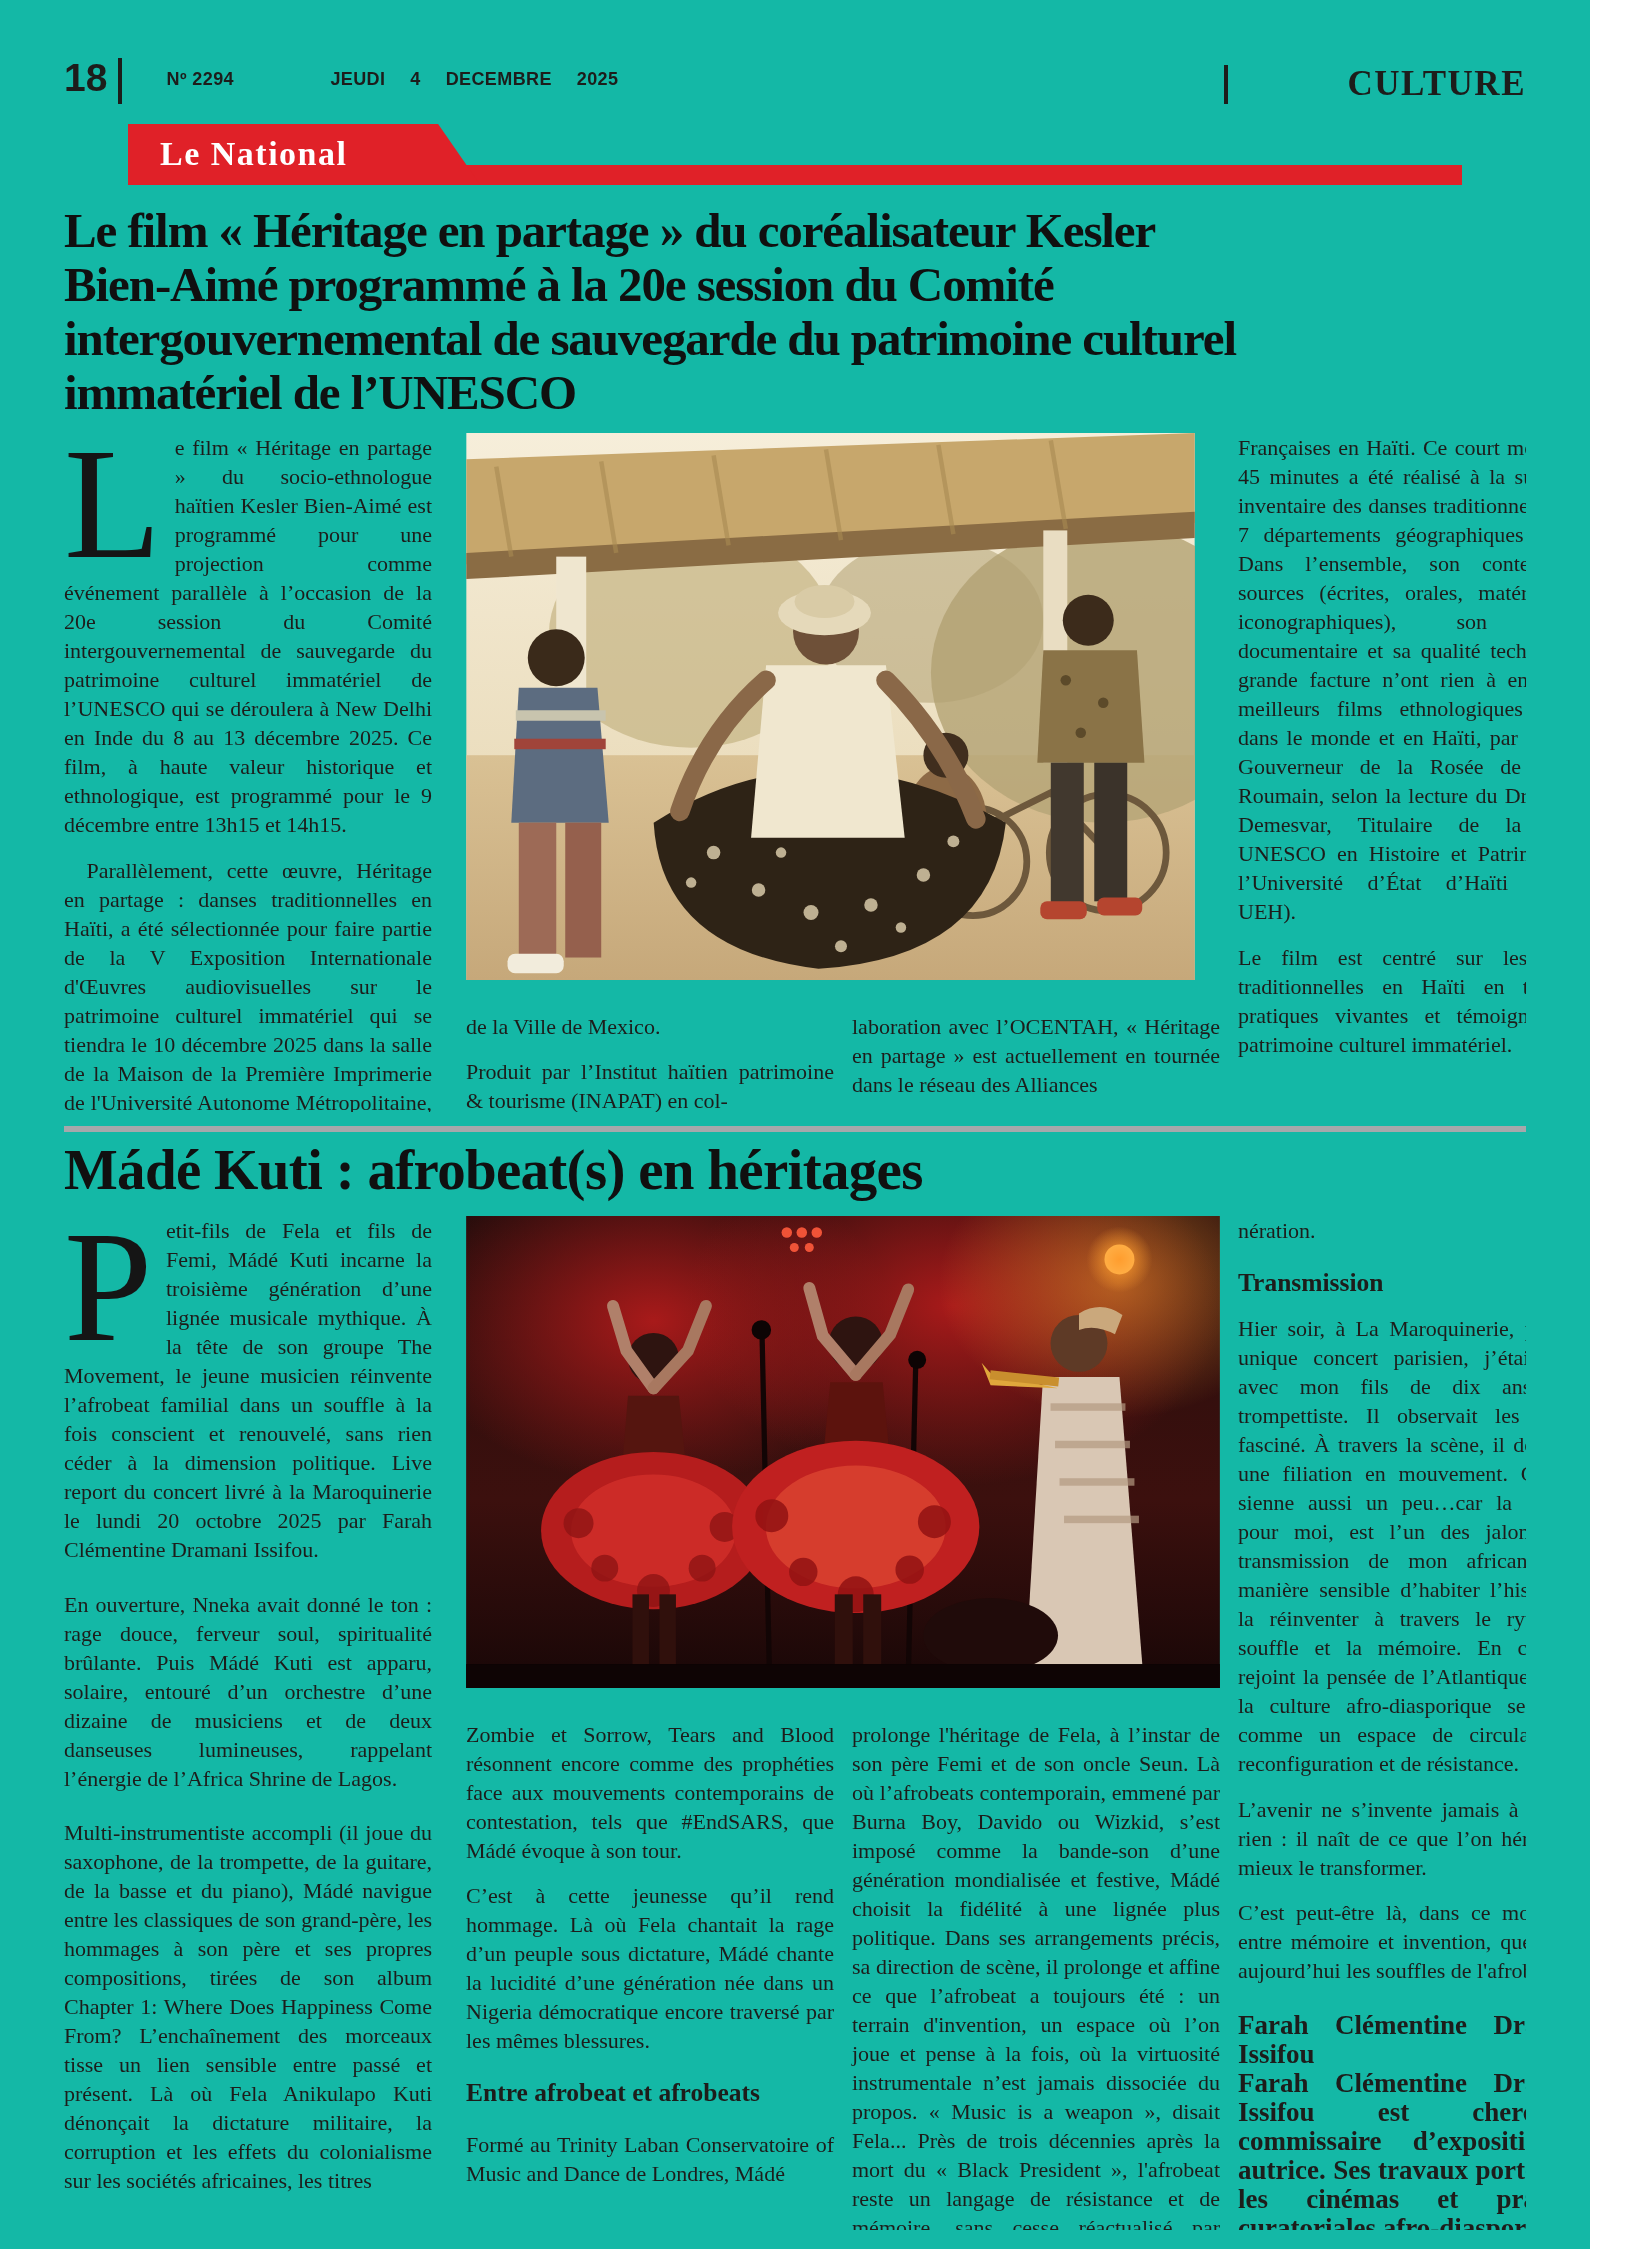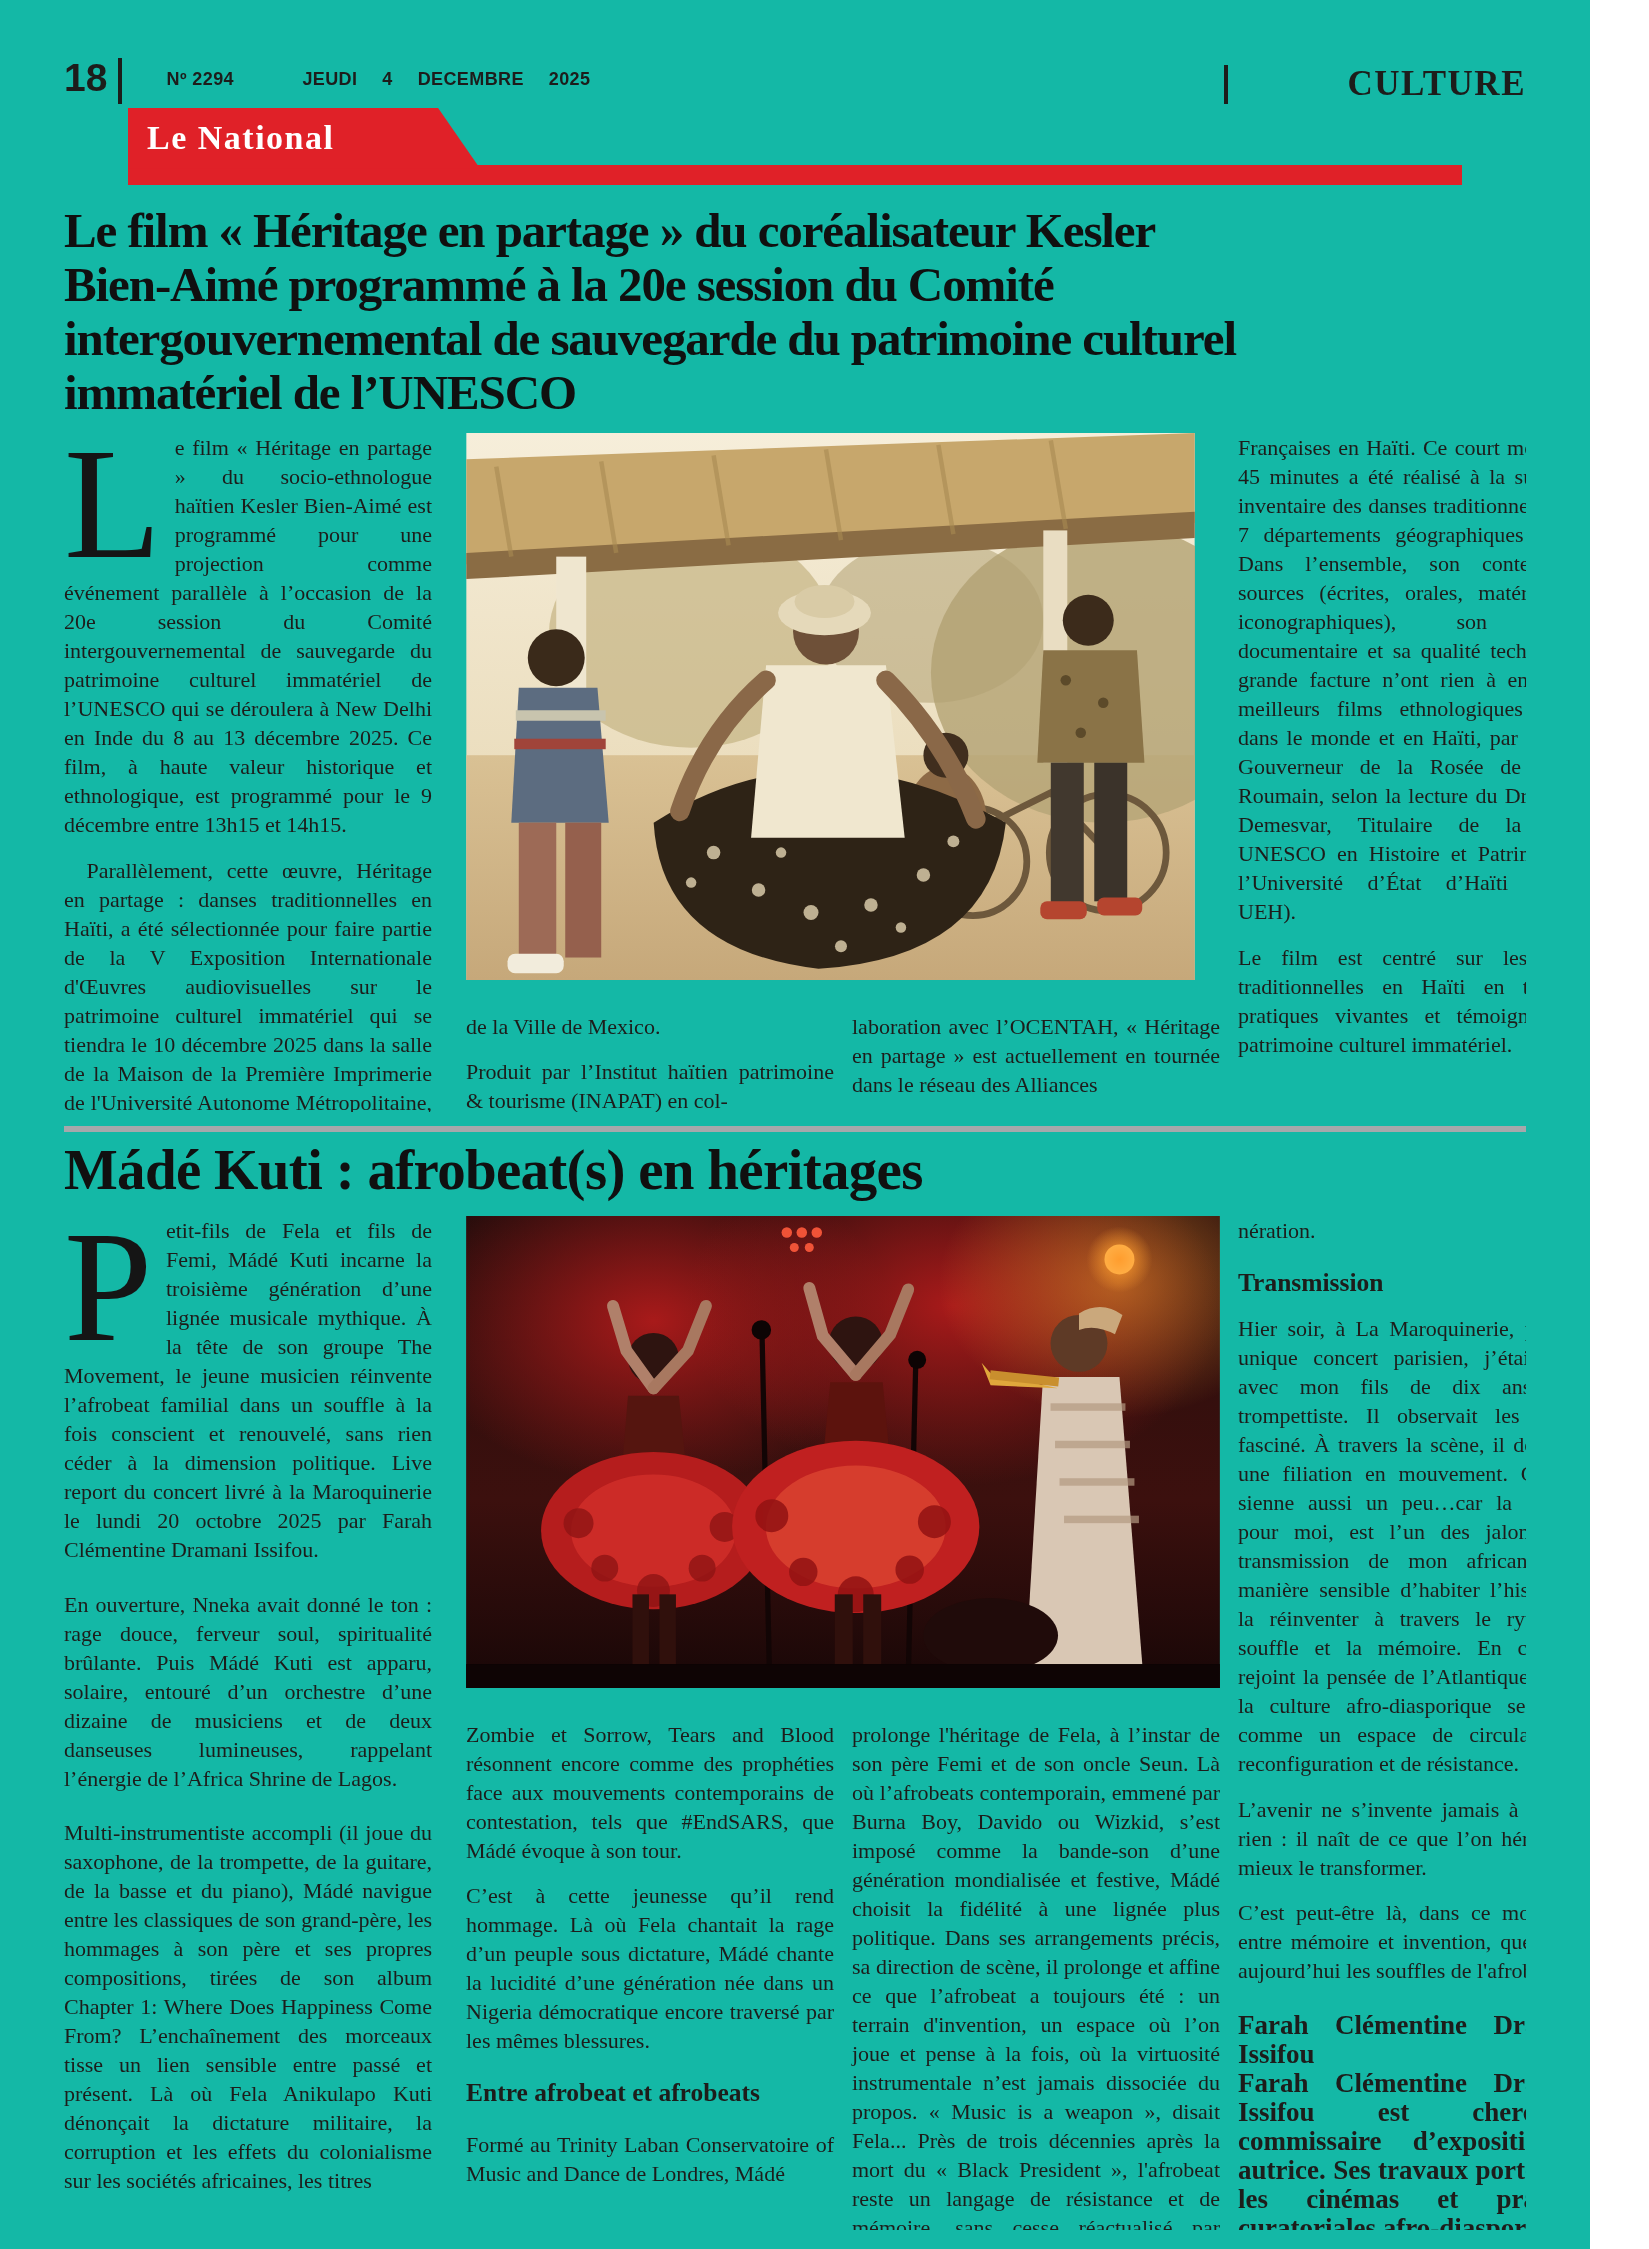--- a/index.html
+++ b/index.html
@@ -10,33 +10,33 @@
     overflow:hidden;
     font-family:"Liberation Serif", serif;
     color:#1d1d1b;
   }
   .inner{padding:0 64px;}
   
   .topline{display:flex;align-items:flex-start;padding-top:58px;}
   .pagenum{font-family:"Liberation Sans",sans-serif;font-weight:700;font-size:39px;line-height:39px;}
   .pagenum-bar{display:inline-block;width:3.7px;height:46px;background:#1d1d1b;margin:0 0 0 10.5px;}
   .meta{font-family:"Liberation Sans",sans-serif;font-weight:700;font-size:18px;letter-spacing:0.4px;margin:10.5px 0 0 45px;}
-  .meta .date{margin-left:63px;word-spacing:19.5px;text-align:right;}
+  .meta .date{margin-left:91px;word-spacing:19.5px;text-align:right;}
   .section-wrap{margin-left:auto;display:flex;align-items:center;margin-top:6px;}
   .section-bar{width:3.7px;height:39px;background:#1d1d1b;margin-right:120px;}
   .section{font-weight:700;font-size:35px;letter-spacing:1.5px;font-family:"Liberation Serif",serif;}
   .band-zone{position:relative;height:61px;margin-top:19.5px;}
   .red-band{position:absolute;left:64px;right:64px;bottom:0;height:20px;background:#e02128;}
   .masthead{
-    position:absolute;left:64px;bottom:16px;width:352px;height:61px;
+    position:absolute;left:64px;bottom:0;width:352px;height:61px;
     background:#e02128;color:#ffffff;
     clip-path:polygon(0 0,88% 0,100% 100%,0 100%);
     display:flex;align-items:center;
     font-weight:700;font-size:34px;letter-spacing:1.5px;
-    padding-left:19px;box-sizing:border-box;
+    padding-left:32px;box-sizing:border-box;
     font-family:"Liberation Serif",serif;
   }
   
   .headline1{margin:19.5px 0 6px 0;font-weight:700;font-size:49px;line-height:1.1;letter-spacing:-1.1px;color:#101010;}
   .rule{height:6.7px;background:#a6a8ab;margin:13.5px 0 7.5px 0;}
   .headline2{font-weight:700;font-size:57px;line-height:1.05;letter-spacing:-0.7px;color:#101010;margin:3px 0 16.5px 0;}
   
   .row{display:flex;gap:18px;}
   .row1{height:679px;margin-top:13.5px;overflow:hidden;}
   .row2{height:1014px;overflow:hidden;}

